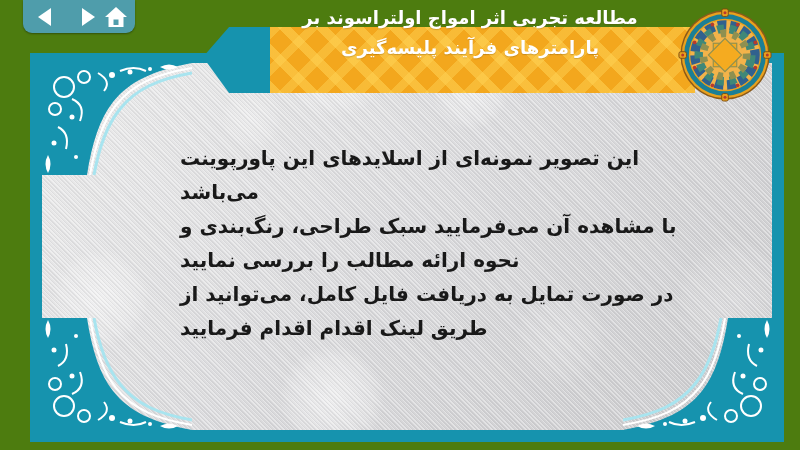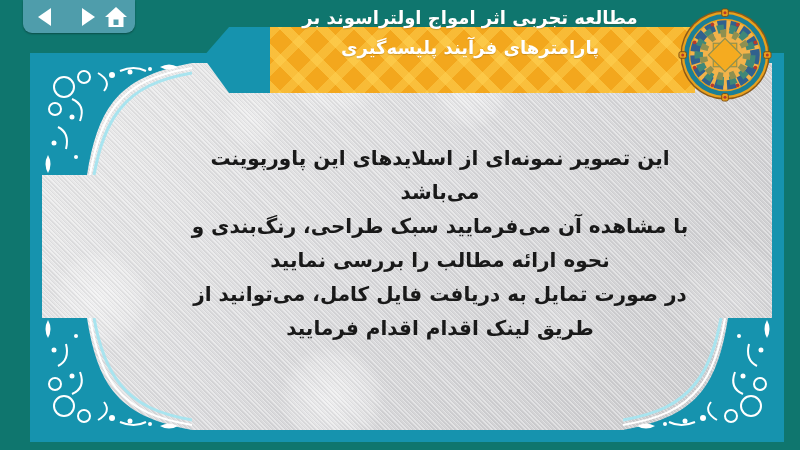--- a/index.html
+++ b/index.html
@@ -1,16 +1,16 @@
 <!DOCTYPE html>
 <html lang="fa"><head>
 <meta charset="utf-8">
 <style>
   html,body{margin:0;padding:0;background:#2c2c2e;}
-  .slide{position:relative;width:800px;height:450px;background:#0f766e;overflow:hidden;
+  .slide{position:relative;width:800px;height:450px;background:#4d7c0f;overflow:hidden;
          font-family:"DejaVu Sans","Liberation Sans",sans-serif;}
 
   
   .frame-strip{position:absolute;background:#1693ae;}
   .frame-top{left:30px;top:53px;width:754px;height:10px;}
   .frame-left{left:30px;top:53px;width:12px;height:389px;}
   .frame-right{left:772px;top:53px;width:12px;height:389px;}
   .frame-bottom{left:30px;top:430px;width:754px;height:12px;}
 
   .content-area{position:absolute;left:42px;top:63px;width:730px;height:367px;overflow:hidden;
@@ -31,21 +31,21 @@
     clip-path:polygon(100% 0,36% 0,0 40%,0 52%,36% 100%,100% 100%);}
   .banner{position:absolute;left:270px;top:27px;width:425px;height:66px;background:#f3a71d;overflow:hidden;}
   .banner::before{content:"";position:absolute;inset:0;
     background:
       repeating-linear-gradient(45deg,rgba(255,211,85,.55) 0 9px,transparent 9px 26px),
       repeating-linear-gradient(-45deg,rgba(255,211,85,.45) 0 9px,transparent 9px 26px);}
   .title-block{position:absolute;left:240px;top:3px;width:460px;z-index:4;direction:rtl;text-align:center;
     color:#ffffff;font-size:18px;font-weight:bold;line-height:30px;text-shadow:0 1px 1px rgba(90,60,0,.25);}
 
   
-  .body-text{position:absolute;left:180px;right:100px;top:141px;z-index:2;direction:rtl;text-align:center;
+  .body-text{position:absolute;left:180px;right:100px;top:141px;z-index:2;direction:rtl;text-align:left;
     color:#191919;font-size:20px;font-weight:bold;line-height:34px;}
 
   
   .mandala{position:absolute;left:678px;top:8px;width:94px;height:94px;z-index:5;}
 
   
   .navbar{position:absolute;left:23px;top:0;width:112px;height:33px;background:#4f9dab;
     border-radius:0 0 9px 9px;z-index:6;box-shadow:0 1px 2px rgba(0,0,0,.35);}
   .nav-btn{position:absolute;top:0;height:33px;display:flex;align-items:center;justify-content:center;
     background:none;border:none;padding:0;cursor:pointer;}

